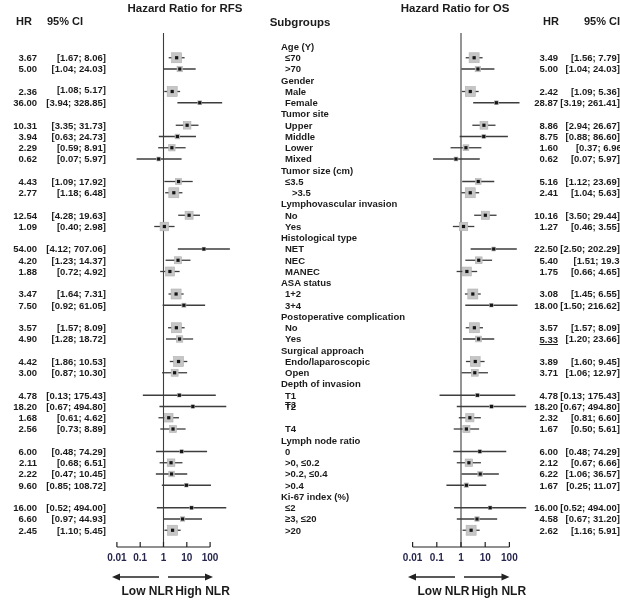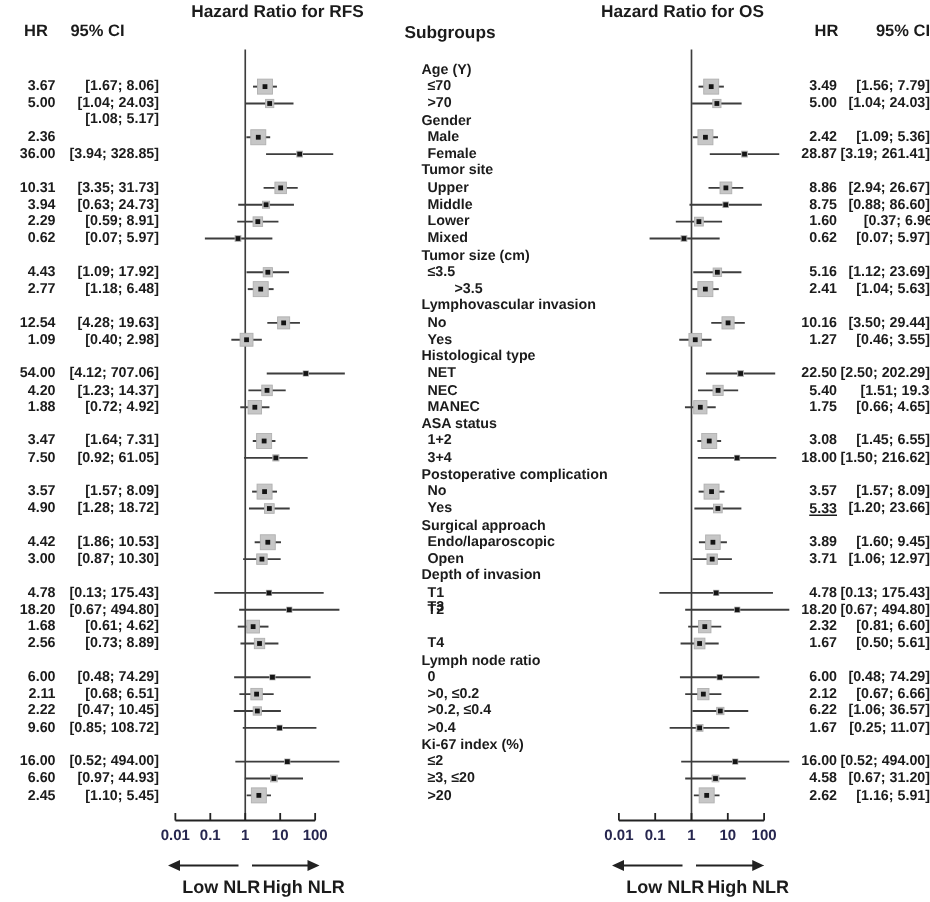--- a/index.html
+++ b/index.html
@@ -271,21 +271,21 @@
       <div class="rowtxt num" style="left: 520px; width: 38px; top: 52.1px;">3.49</div>
       <div class="rowtxt num" style="left: 554px; width: 66px; top: 52.1px;">[1.56; 7.79]</div>
       <div class="rowtxt" style="left: 285px; top: 63.35px;">&gt;70</div>
       <div class="rowtxt num" style="left: 0px; width: 37px; top: 63.35px;">5.00</div>
       <div class="rowtxt num" style="left: 39px; width: 67px; top: 63.35px;">[1.04; 24.03]</div>
       <div class="rowtxt num" style="left: 520px; width: 38px; top: 63.35px;">5.00</div>
       <div class="rowtxt num" style="left: 554px; width: 66px; top: 63.35px;">[1.04; 24.03]</div>
       <div class="rowtxt" style="left: 281px; top: 74.6px;">Gender</div>
       <div class="rowtxt" style="left: 285px; top: 85.85px;">Male</div>
       <div class="rowtxt num" style="left: 0px; width: 37px; top: 85.85px; text-align: right;">2.36</div>
-      <div class="rowtxt num" style="left: 39px; width: 67px; top: 74px;">[1.08; 5.17]</div>
+      <div class="rowtxt num" style="left: 39px; width: 67px; top: 84px;">[1.08; 5.17]</div>
       <div class="rowtxt num" style="left: 520px; width: 38px; top: 85.85px;">2.42</div>
       <div class="rowtxt num" style="left: 554px; width: 66px; top: 85.85px;">[1.09; 5.36]</div>
       <div class="rowtxt" style="left: 285px; top: 97.1px;">Female</div>
       <div class="rowtxt num" style="left: 0px; width: 37px; top: 97.1px;">36.00</div>
       <div class="rowtxt num" style="left: 39px; width: 67px; top: 97.1px;">[3.94; 328.85]</div>
       <div class="rowtxt num" style="left: 520px; width: 38px; top: 97.1px;">28.87</div>
       <div class="rowtxt num" style="left: 554px; width: 66px; top: 97.1px;">[3.19; 261.41]</div>
       <div class="rowtxt" style="left: 281px; top: 108.35px;">Tumor site</div>
       <div class="rowtxt" style="left: 285px; top: 119.6px;">Upper</div>
       <div class="rowtxt num" style="left: 0px; width: 37px; top: 119.6px;">10.31</div>
@@ -306,21 +306,21 @@
       <div class="rowtxt num" style="left: 0px; width: 37px; top: 153.35px;">0.62</div>
       <div class="rowtxt num" style="left: 39px; width: 67px; top: 153.35px;">[0.07; 5.97]</div>
       <div class="rowtxt num" style="left: 520px; width: 38px; top: 153.35px;">0.62</div>
       <div class="rowtxt num" style="left: 554px; width: 66px; top: 153.35px;">[0.07; 5.97]</div>
       <div class="rowtxt" style="left: 281px; top: 164.6px;">Tumor size (cm)</div>
       <div class="rowtxt" style="left: 285px; top: 175.85px;">≤3.5</div>
       <div class="rowtxt num" style="left: 0px; width: 37px; top: 175.85px;">4.43</div>
       <div class="rowtxt num" style="left: 39px; width: 67px; top: 175.85px;">[1.09; 17.92]</div>
       <div class="rowtxt num" style="left: 520px; width: 38px; top: 175.85px;">5.16</div>
       <div class="rowtxt num" style="left: 554px; width: 66px; top: 175.85px;">[1.12; 23.69]</div>
-      <div class="rowtxt" style="left: 303px; top: 187.1px;">&gt;3.5</div>
+      <div class="rowtxt" style="left: 292px; top: 187.1px;">&gt;3.5</div>
       <div class="rowtxt num" style="left: 0px; width: 37px; top: 187.1px;">2.77</div>
       <div class="rowtxt num" style="left: 39px; width: 67px; top: 187.1px;">[1.18; 6.48]</div>
       <div class="rowtxt num" style="left: 520px; width: 38px; top: 187.1px;">2.41</div>
       <div class="rowtxt num" style="left: 554px; width: 66px; top: 187.1px;">[1.04; 5.63]</div>
       <div class="rowtxt" style="left: 281px; top: 198.35px;">Lymphovascular invasion</div>
       <div class="rowtxt" style="left: 285px; top: 209.6px;">No</div>
       <div class="rowtxt num" style="left: 0px; width: 37px; top: 209.6px;">12.54</div>
       <div class="rowtxt num" style="left: 39px; width: 67px; top: 209.6px;">[4.28; 19.63]</div>
       <div class="rowtxt num" style="left: 520px; width: 38px; top: 209.6px;">10.16</div>
       <div class="rowtxt num" style="left: 554px; width: 66px; top: 209.6px;">[3.50; 29.44]</div>

